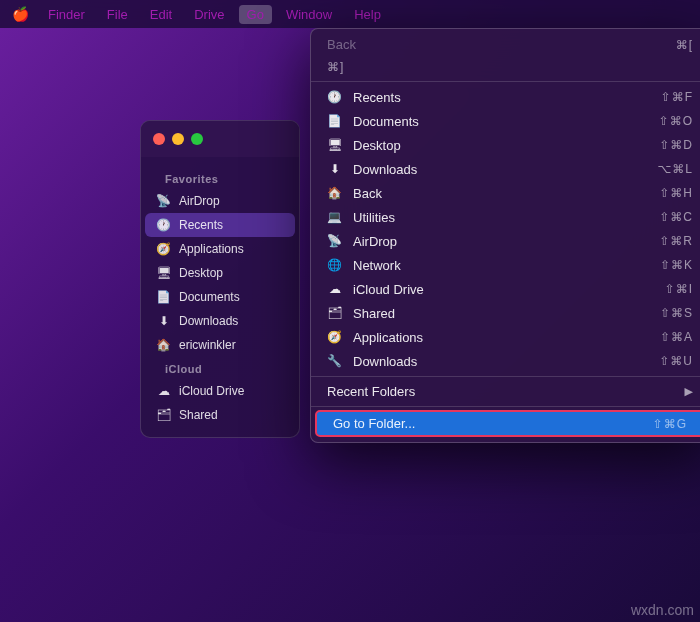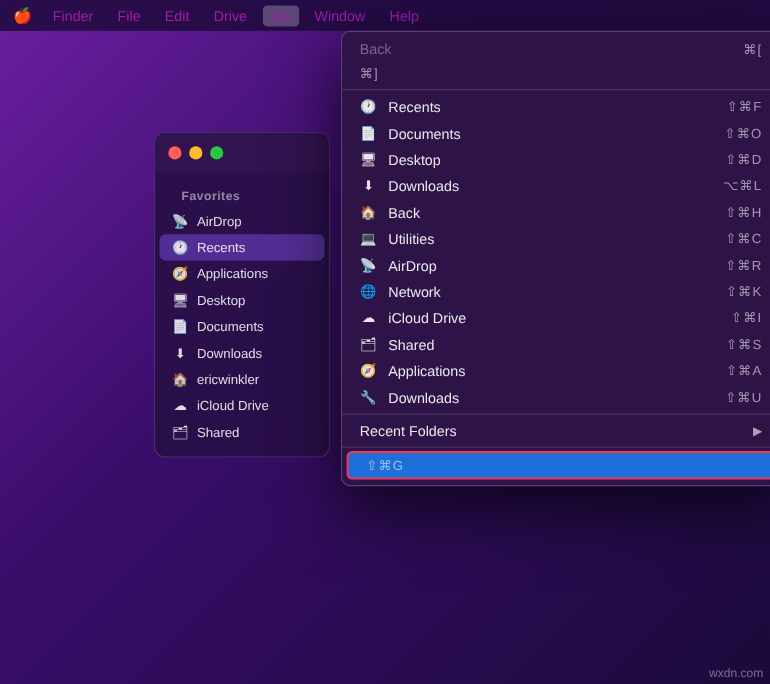--- a/index.html
+++ b/index.html
@@ -176,21 +176,21 @@
     .menu-item .arrow {
       font-size: 11px;
       color: rgba(255,255,255,0.6);
     }
 
     
     .watermark {
       position: absolute;
       bottom: 4px;
       right: 6px;
-      font-size: 11px;
+      font-size: 14px;
       color: rgba(255,255,255,0.4);
       z-index: 300;
     }
   </style>
 </head>
 <body>
 
 <div class="menubar">
   <div class="apple-icon">🍎</div>
   <div class="menubar-item">Finder</div>
@@ -233,20 +233,21 @@
     </div>
     <div class="sidebar-item">
       <span class="sidebar-item-icon">⬇</span>
       <span class="sidebar-item-text">Downloads</span>
     </div>
     <div class="sidebar-item">
       <span class="sidebar-item-icon">🏠</span>
       <span class="sidebar-item-text">ericwinkler</span>
     </div>
 
+    <div class="sidebar-section-label">iCloud</div>
     <div class="sidebar-item">
       <span class="sidebar-item-icon">☁</span>
       <span class="sidebar-item-text">iCloud Drive</span>
     </div>
     <div class="sidebar-item">
       <span class="sidebar-item-icon">🗂</span>
       <span class="sidebar-item-text">Shared</span>
     </div>
   </div>
 </div>
@@ -368,18 +369,21 @@
   <div class="menu-item">
     <span class="menu-item-label">
       <span>Recent Folders</span>
     </span>
     <span class="arrow">▶</span>
   </div>
 
   <div class="menu-divider"></div>
 
   <div class="menu-item go-to-folder-item">
+    <span class="menu-item-label">
+      <span>Go to Folder...</span>
+    </span>
     <span class="menu-item-shortcut">⇧⌘G</span>
   </div>
 
 </div>
 
 <div class="watermark">wxdn.com</div>
 
 </body></html>

